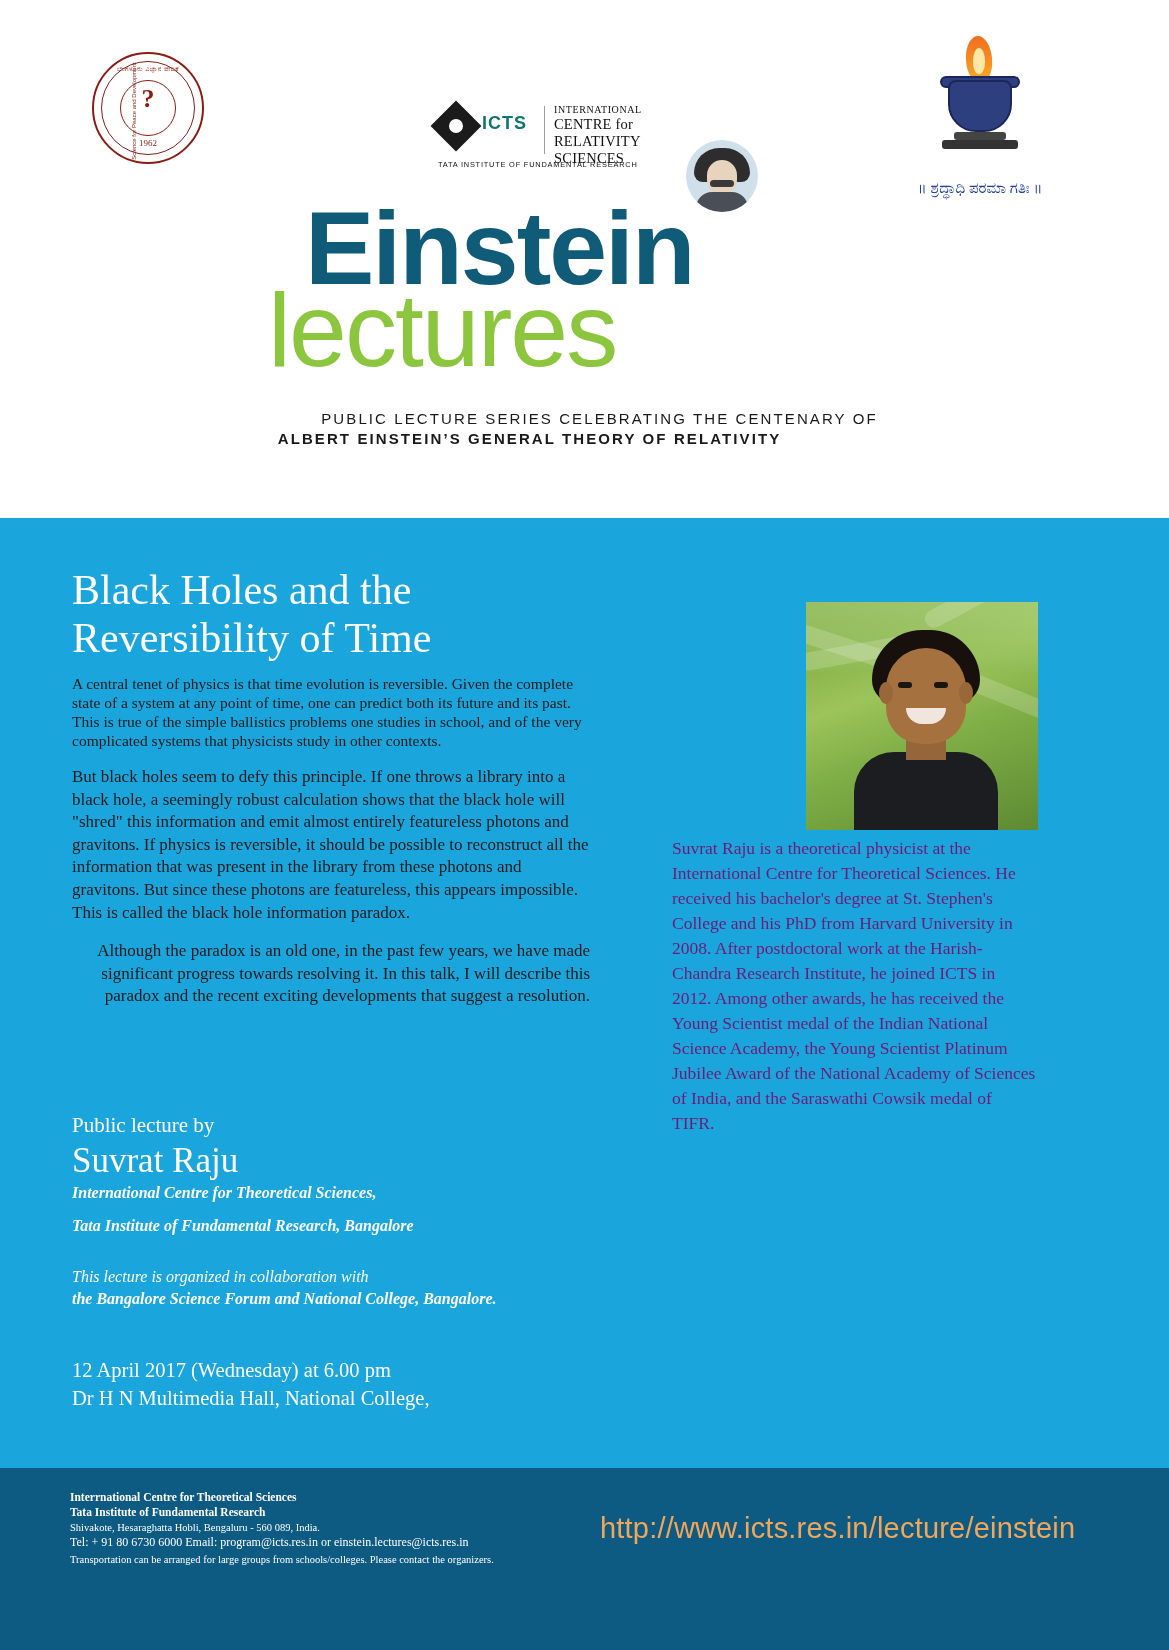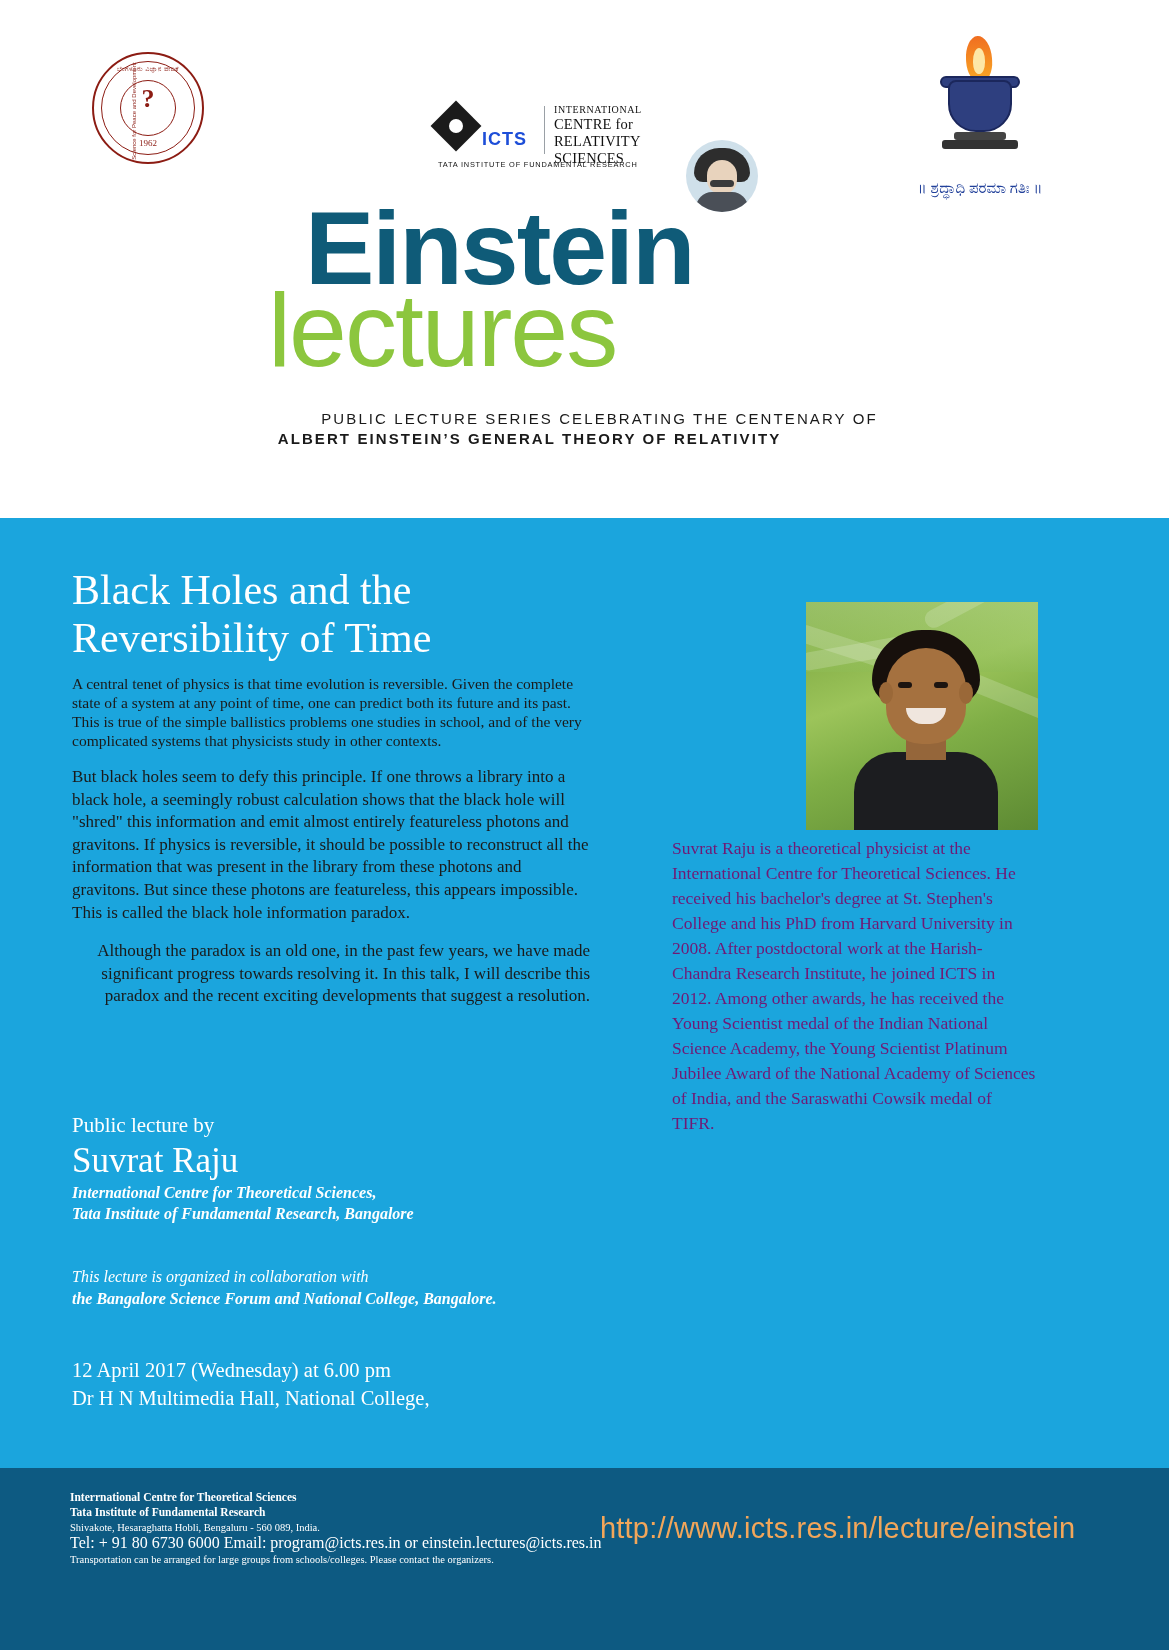--- a/index.html
+++ b/index.html
@@ -113,25 +113,25 @@
   .icts-mark:after {
     content: "";
     position: absolute;
     left: 11px; top: 11px;
     width: 14px; height: 14px;
     background: #ffffff;
     border-radius: 50%;
   }
   .icts-word {
     position: absolute;
-    left: 44px; top: 29px;
+    left: 44px; top: 13px;
     font-size: 18px;
     font-weight: bold;
     letter-spacing: 1px;
-    color: #1d4ed8;
+    color: #0f766e;
     font-family: "Liberation Sans", sans-serif;
   }
   .icts-divider {
     position: absolute;
     left: 106px; top: 6px;
     width: 1px; height: 48px;
     background: #9aa0a6;
   }
   .icts-lines {
     position: absolute;
@@ -460,21 +460,21 @@
   .footer-addr {
     position: absolute;
     left: 70px; top: 22px;
     width: 560px;
     color: #ffffff;
     font-family: "Liberation Serif", serif;
   }
   .footer-addr .l1 { font-size: 11.5px; font-weight: bold; line-height: 15px; }
   .footer-addr .l2 { font-size: 11.5px; font-weight: bold; line-height: 15px; }
   .footer-addr .l3 { font-size: 10.5px; line-height: 15px; }
-  .footer-addr .l4 { font-size: 16px; line-height: 15px; }
+  .footer-addr .l4 { font-size: 12px; line-height: 15px; }
   .footer-addr .l5 { font-size: 10.5px; line-height: 15px; margin-top: 2px; }
   .footer-url {
     position: absolute;
     left: 600px; top: 44px;
     font-family: "Liberation Sans", sans-serif;
     font-size: 29px;
     color: #f2a65a;
     letter-spacing: 0.2px;
   }
 </style>
@@ -539,21 +539,21 @@
     <div class="abstract">
       <p class="p1">A central tenet of physics is that time evolution is reversible. Given the complete state of a system at any point of time, one can predict both its future and its past. This is true of the simple ballistics problems one studies in school, and of the very complicated systems that physicists study in other contexts.</p>
       <p class="p2">But black holes seem to defy this principle. If one throws a library into a black hole, a seemingly robust calculation shows that the black hole will "shred" this information and emit almost entirely featureless photons and gravitons. If physics is reversible, it should be possible to reconstruct all the information that was present in the library from these photons and gravitons. But since these photons are featureless, this appears impossible. This is called the black hole information paradox.</p>
       <p class="p3">Although the paradox is an old one, in the past few years, we have made significant progress towards resolving it. In this talk, I will describe this paradox and the recent exciting developments that suggest a resolution.</p>
     </div>
 
     <div class="speaker-block">
       <div class="speaker-lead">Public lecture by</div>
       <div class="speaker-name">Suvrat Raju</div>
       <div class="speaker-affil">International Centre for Theoretical Sciences,</div>
-      <div class="speaker-affil" style="margin-top:0">Tata Institute of Fundamental Research, Bangalore</div>
+      <div class="speaker-affil" style="margin-top:12px">Tata Institute of Fundamental Research, Bangalore</div>
     </div>
 
     <div class="collab">
       <div>This lecture is organized in collaboration with</div>
       <div class="bold">the Bangalore Science Forum and National College, Bangalore.</div>
     </div>
 
     <div class="venue">
       <div>12 April 2017 (Wednesday) at 6.00 pm</div>
       <div>Dr H N  Multimedia Hall, National College,</div>

